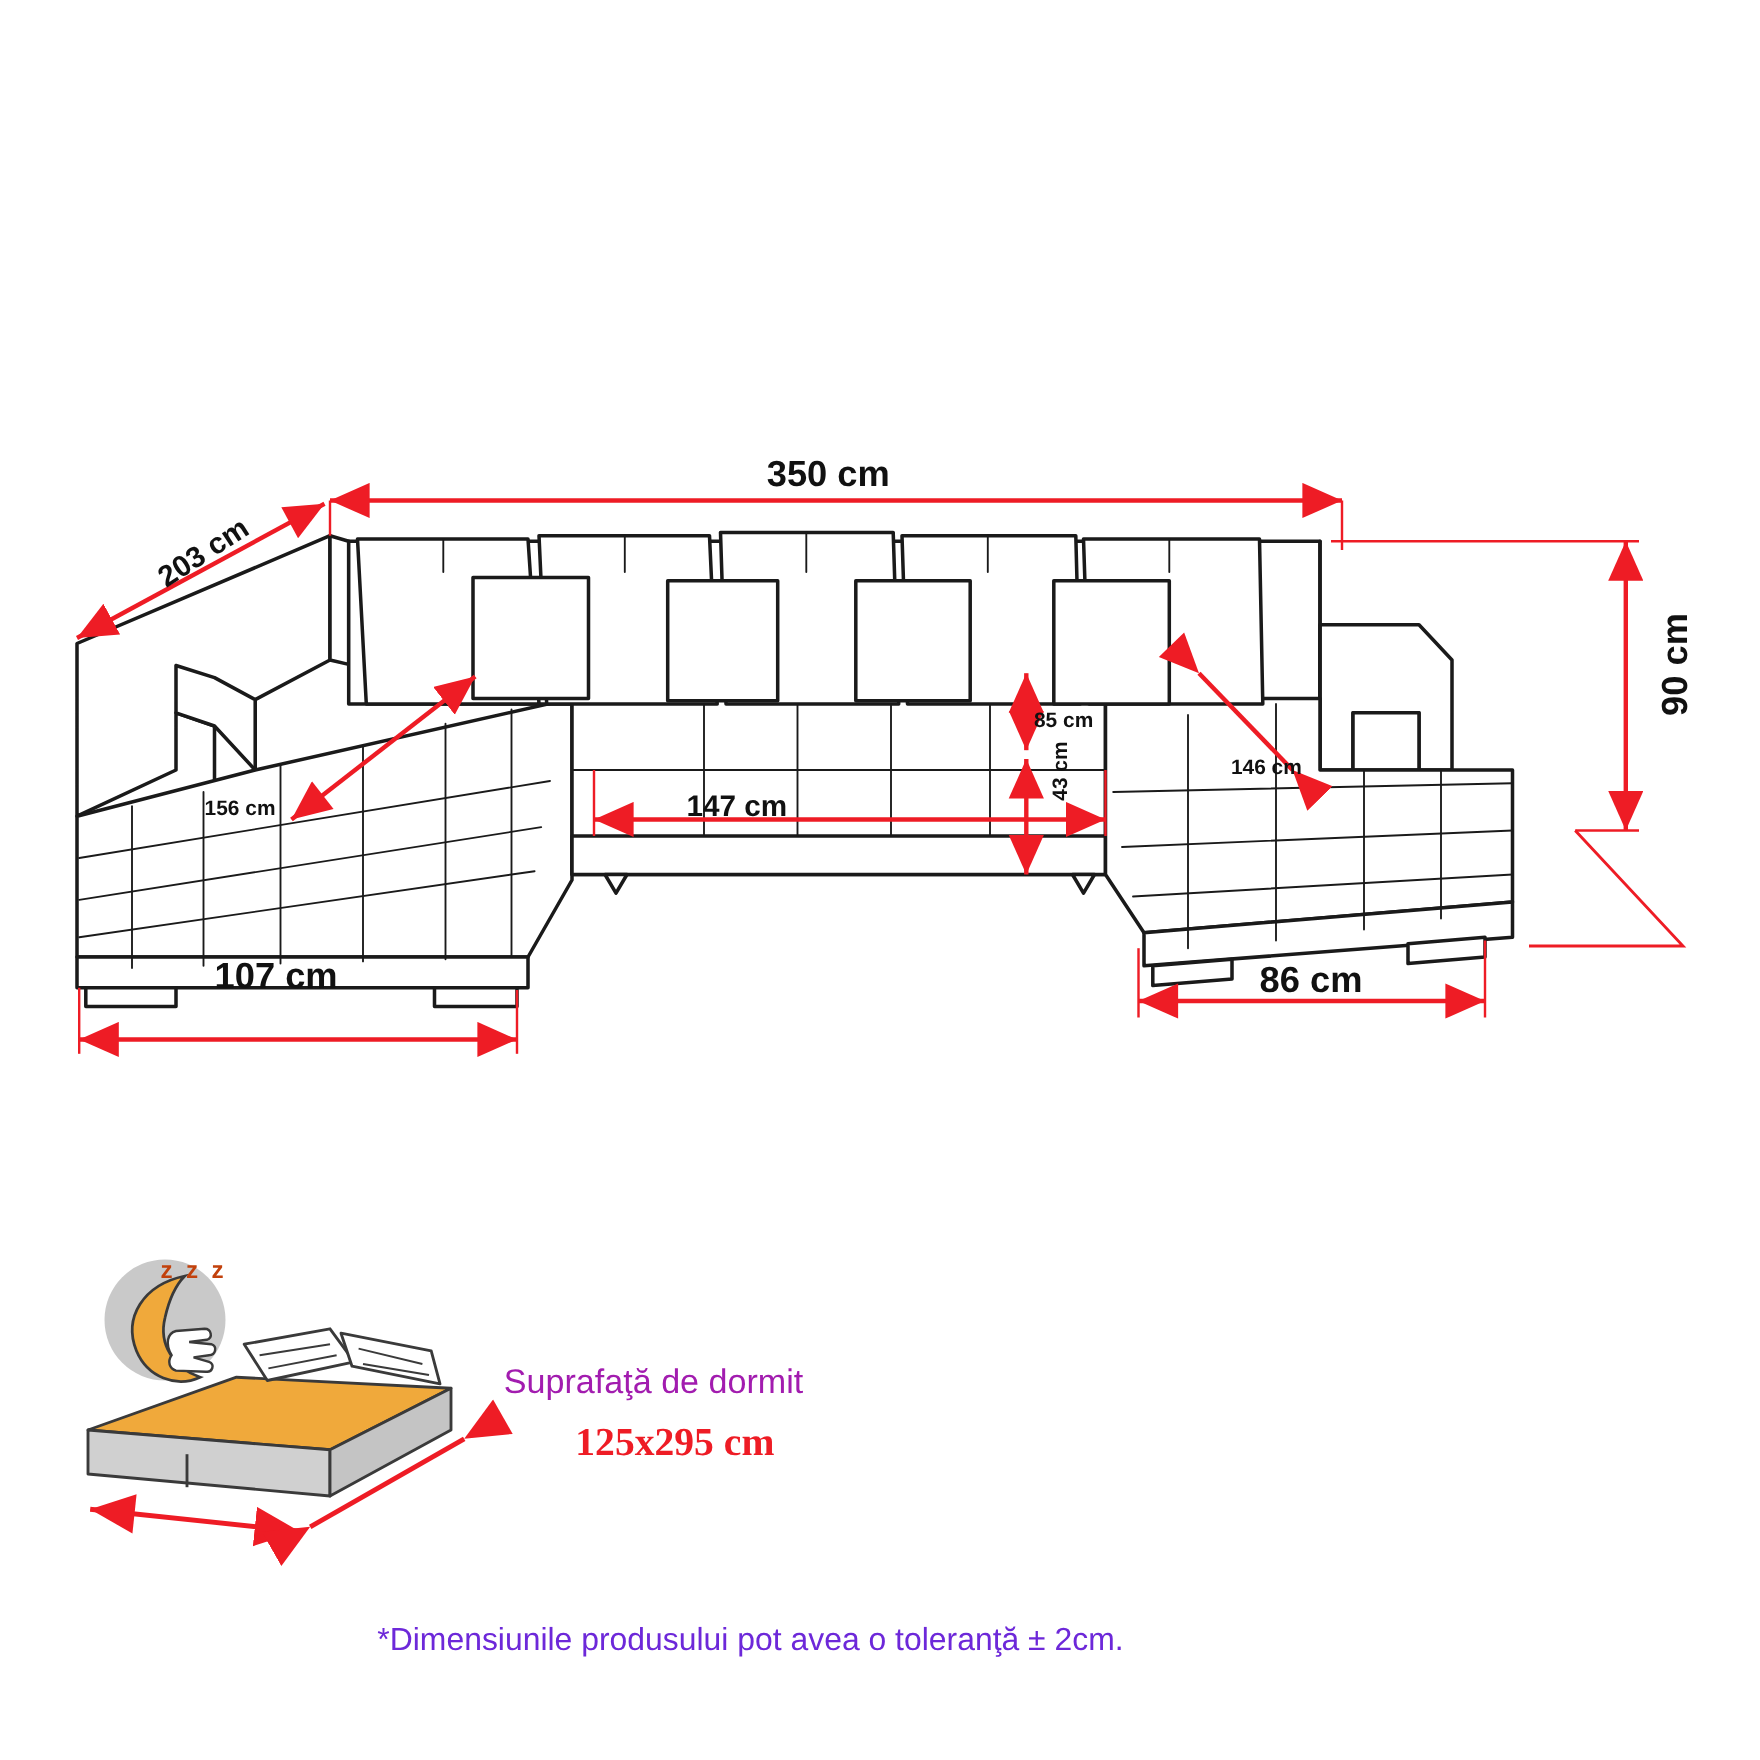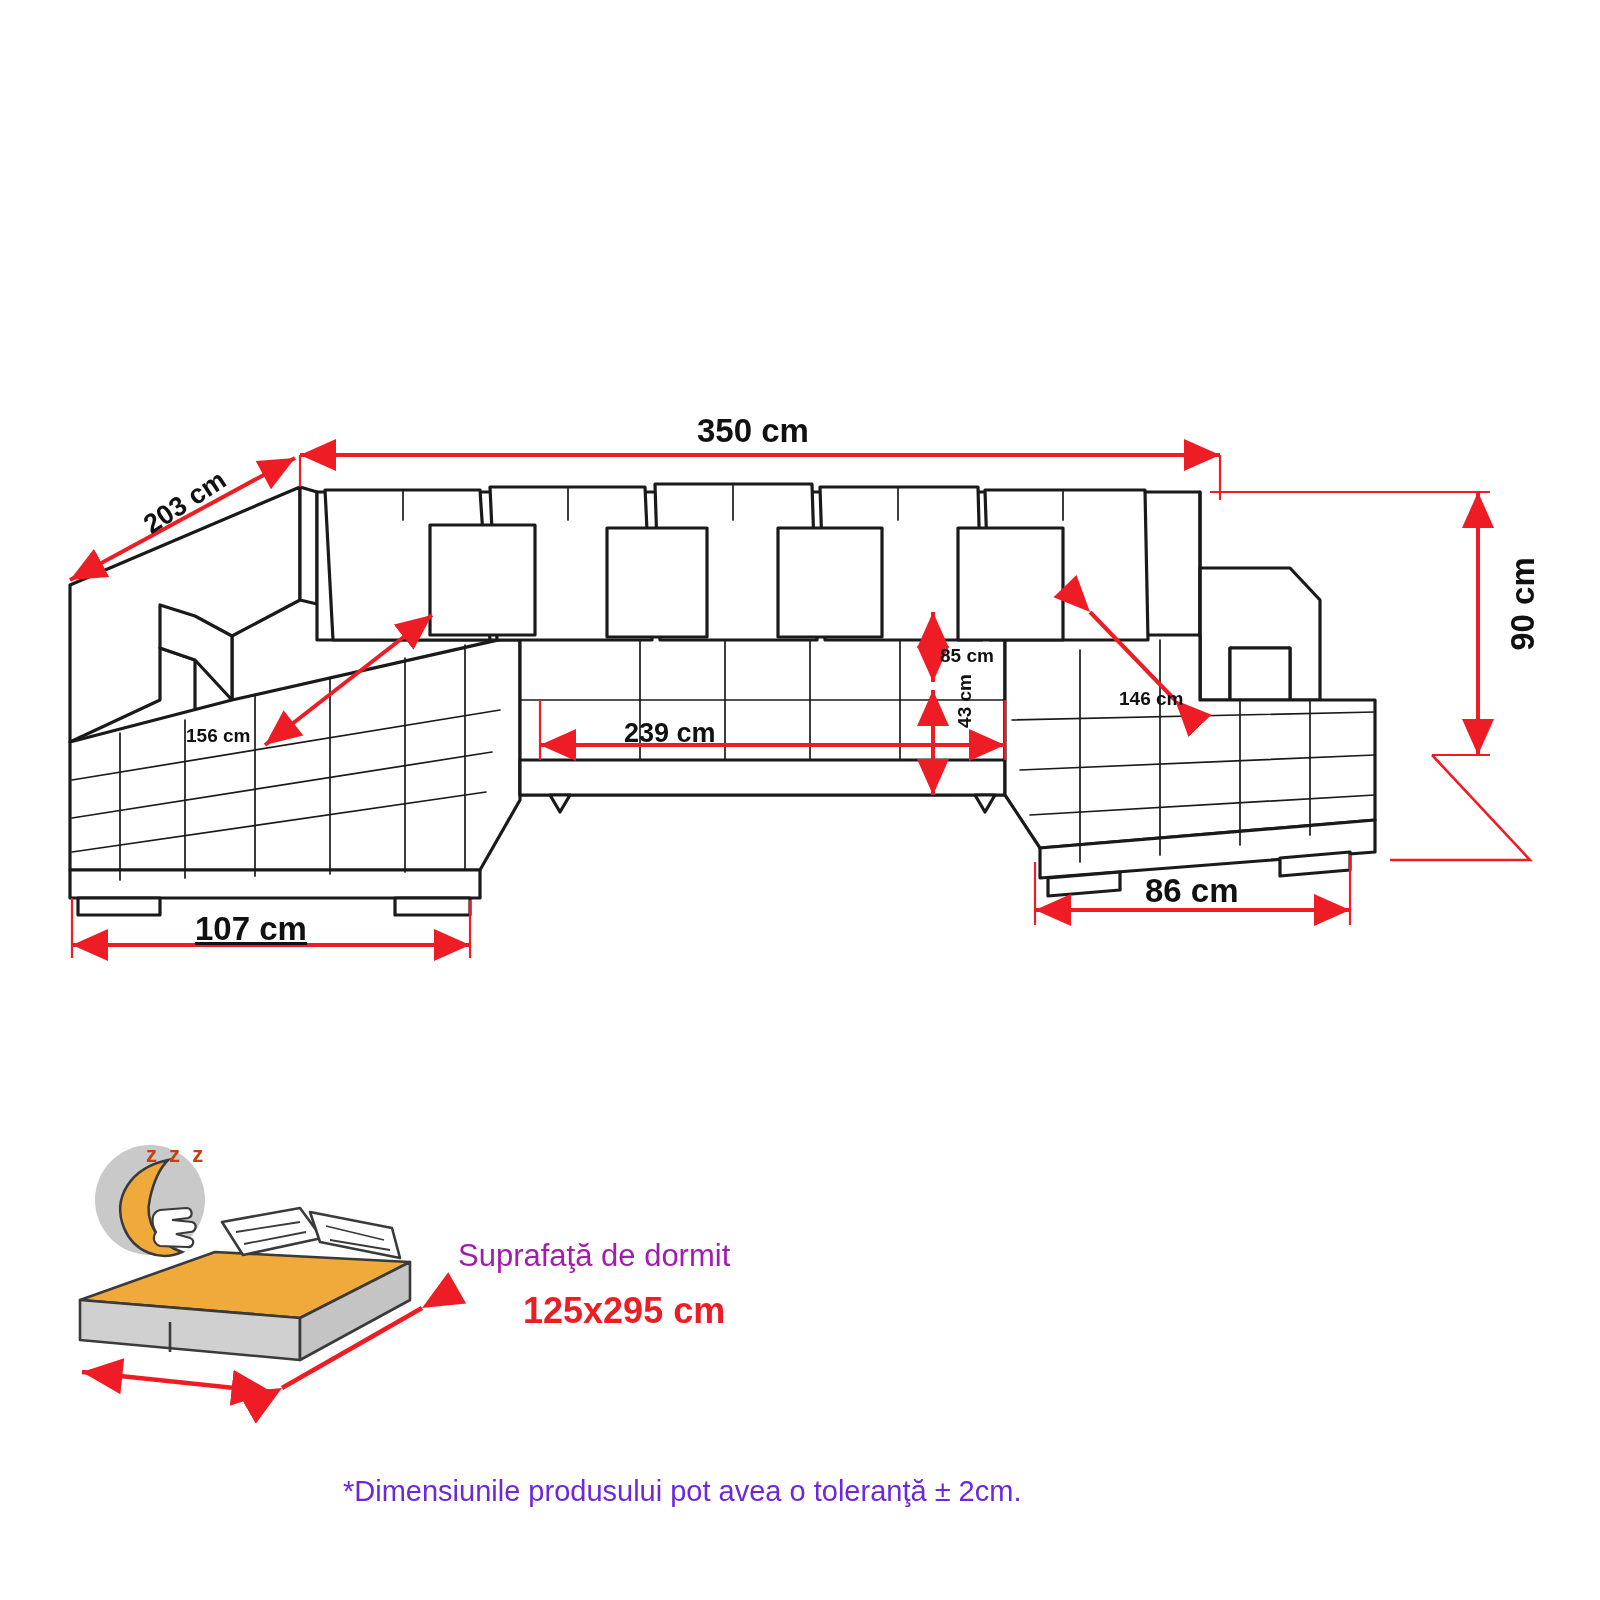--- a/index.html
+++ b/index.html
@@ -43,21 +43,21 @@
     position: absolute;
     font-size: 31px;
     color: #a21caf;
     font-family: "Liberation Sans", sans-serif;
   }
   .sleep-value {
     position: absolute;
     font-size: 36px;
     font-weight: bold;
     color: #ee1c25;
-    font-family: Liberation Sans, sans-serif;
+    font-family: Liberation Serif, serif;
   }
   .footnote {
     position: absolute;
     font-size: 29px;
     color: #6d28d9;
     font-family: "Liberation Sans", sans-serif;
   }
 </style>
 </head>
 <body>
@@ -220,23 +220,23 @@
   </svg>
 
   <div class="dim-label dim-big" style="left:697px; top:412px;">350 cm</div>
 
   <div class="dim-label dim-mid rot-203" style="left:120px; top:487px; width:130px; text-align:center;">203 cm</div>
 
   <div class="dim-label dim-big rot-90" style="left:1468px; top:585px; width:110px; text-align:center;">90 cm</div>
 
   <div class="dim-label dim-small" style="left:186px; top:725px;">156 cm</div>
 
-  <div class="dim-label dim-big" style="left:195px; top:910px;text-decoration:underline;">107 cm</div>
-
-  <div class="dim-label dim-mid" style="left:624px; top:718px;">239 cm</div>
+  <div class="dim-label dim-big" style="left:195px; top:868px;">107 cm</div>
+
+  <div class="dim-label dim-mid" style="left:624px; top:718px;">147 cm</div>
 
   <div class="dim-label dim-small" style="left:940px; top:645px;">85 cm</div>
 
   <div class="dim-label dim-small rot-90" style="left:925px; top:690px; width:80px; text-align:center;">43 cm</div>
 
   <div class="dim-label dim-small" style="left:1119px; top:688px;">146 cm</div>
 
   <div class="dim-label dim-big" style="left:1145px; top:872px;">86 cm</div>
 
   <div class="dim-label" style="left:146px; top:1142px; font-size:22px; color:#c2410c; letter-spacing:3px;">z z z</div>

